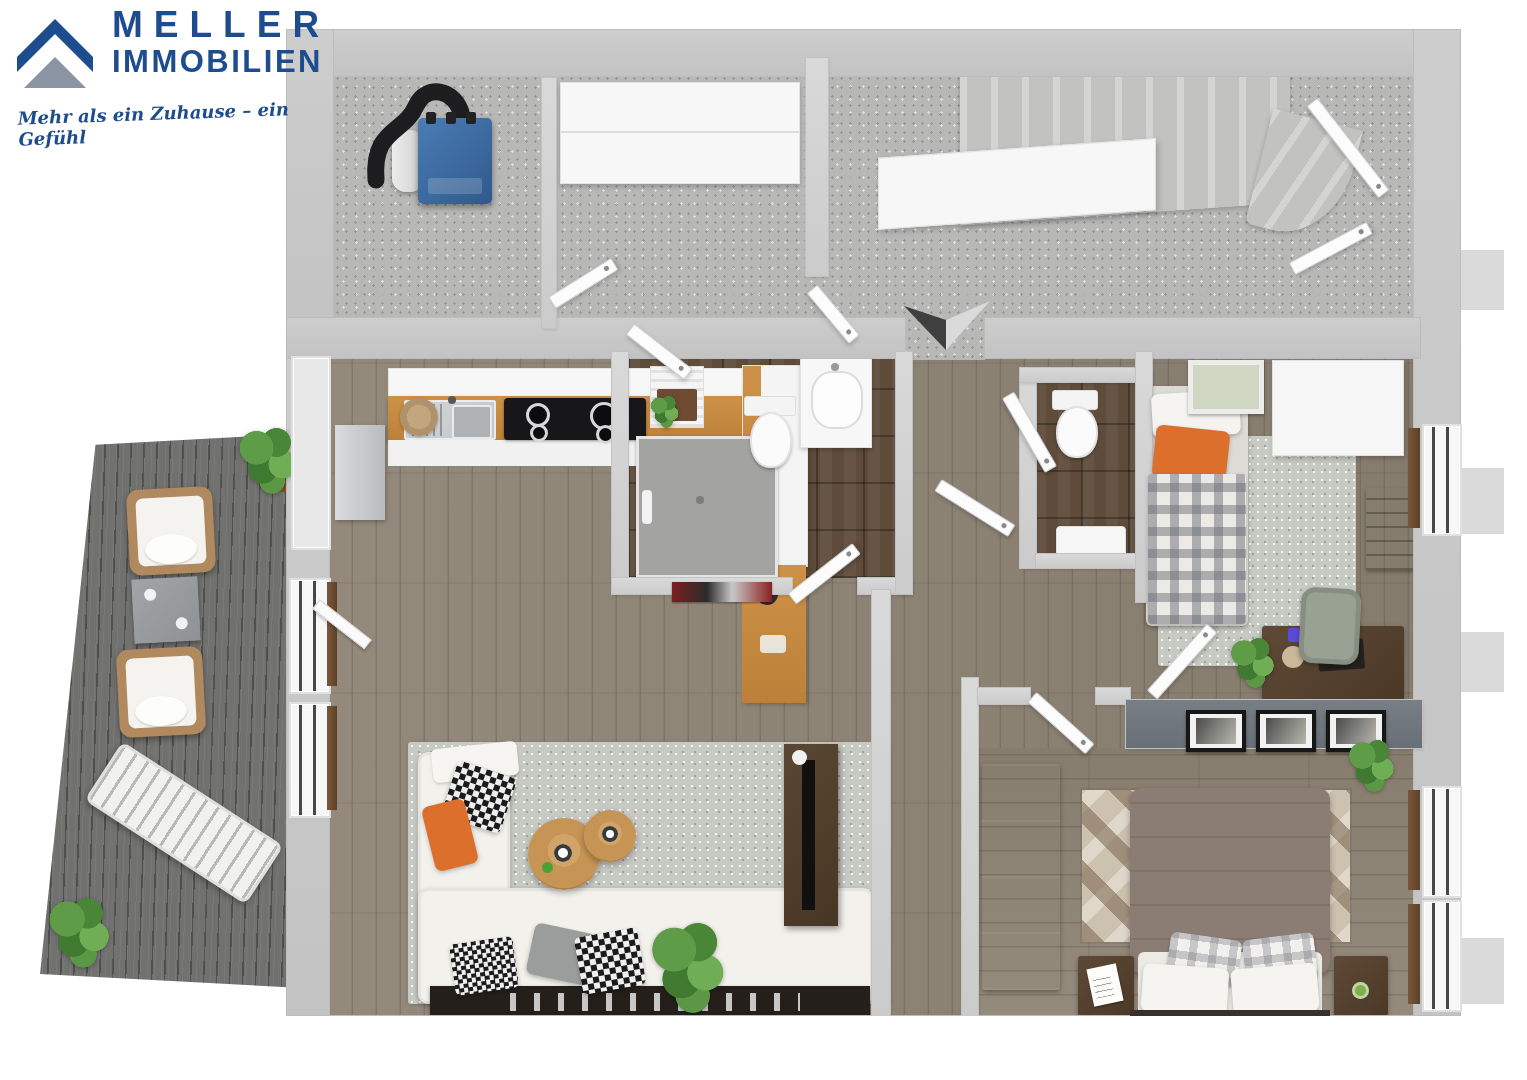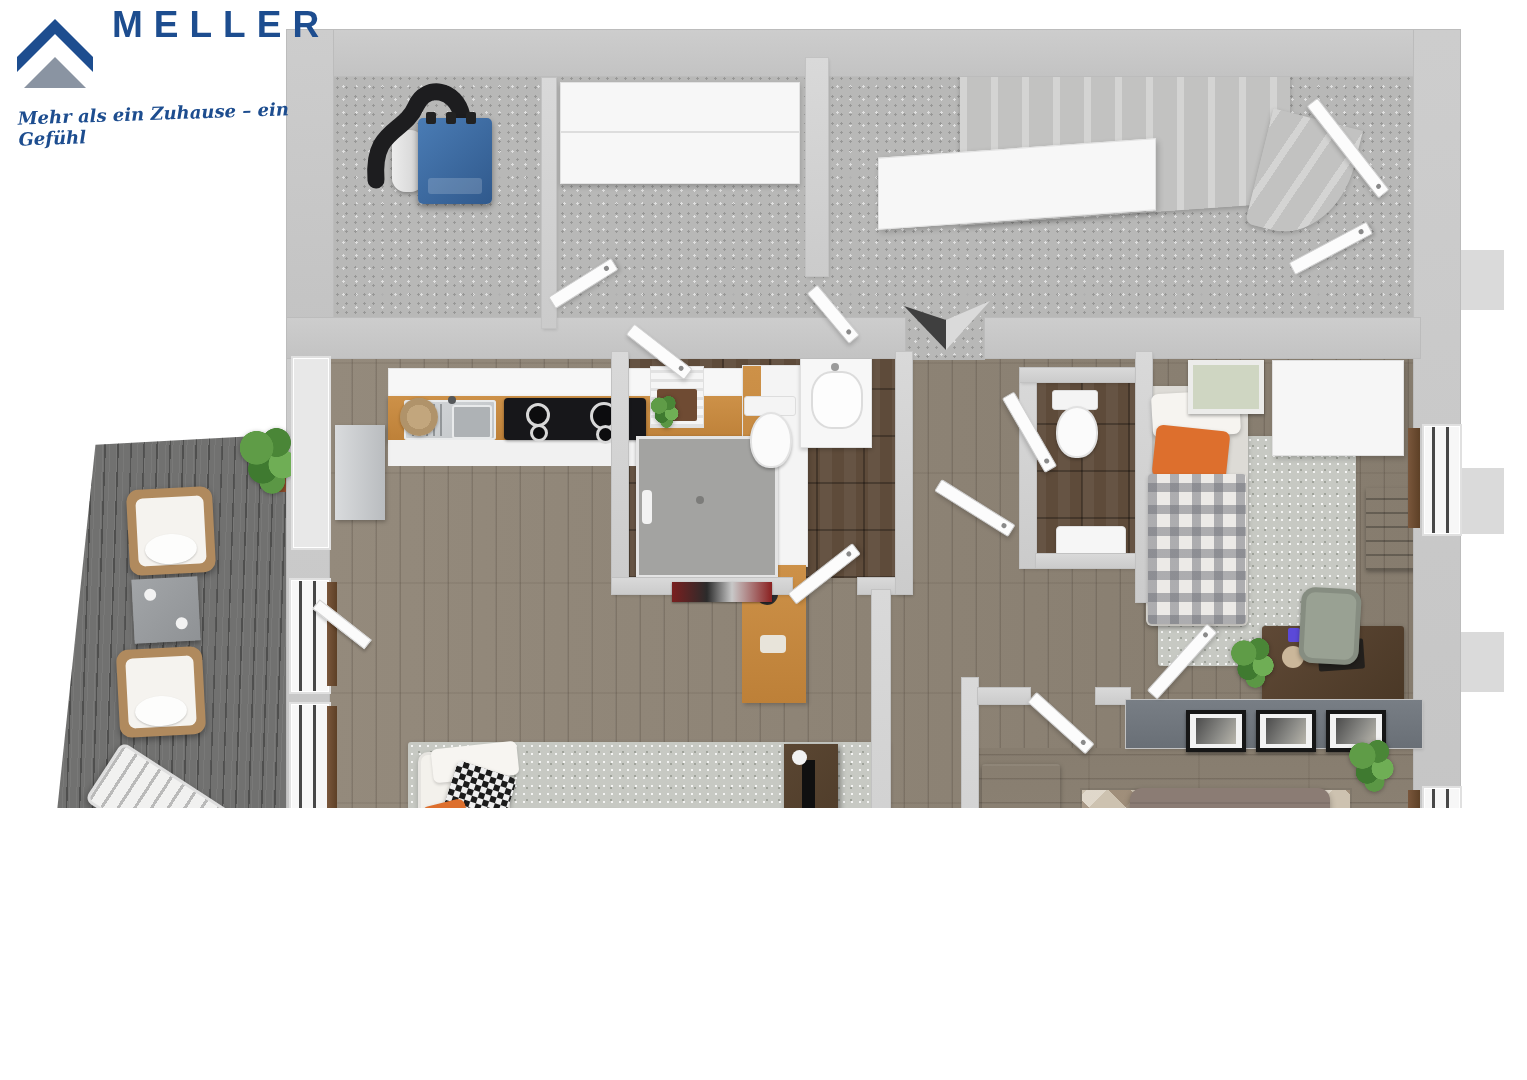--- a/index.html
+++ b/index.html
@@ -1,16 +1,16 @@
 <!DOCTYPE html>
 <html style="--logo-blue: #1d4d8f; --logo-gray: #8a94a2; --wall-outer: #c6c6c6; --wall-inner: #d7d7d7; --floor-screed: #b8b8b7; --wood-floor: #8f8577; --bath-tile: #5e4b3a; --terrace-deck: #717170; --counter-top: #c78f45; --rug-gray: #c7c9c3; --sofa-white: #f3f1ec; --table-tan: #c69455; --orange-accent: #dd6f2d; --duvet-taupe: #8b7c74; --dark-wood: #53402e; --divider-gray: #787e85; --plant-green: #4e8f3a; --boiler-blue: #3a6ea8; --chair-sage: #99a193;"><head>
 <meta charset="utf-8">
 <style>
   html,body{margin:0;padding:0;background:#ffffff;}
-  #canvas{position:relative;width:1527px;height:808px;background:#fff;overflow:hidden;
+  #canvas{position:relative;width:1527px;height:1016px;background:#fff;overflow:hidden;
           font-family:"Liberation Sans", sans-serif;}
   
   .abs{position:absolute;}
   .wall{position:absolute;background:linear-gradient(180deg,#d9d9d9,#cbcbcb);
         box-shadow:0 0 0 1px #c2c2c2,1px 2px 3px rgba(0,0,0,.12);z-index:5;}
   .wall.outer{background:linear-gradient(180deg,#cdcdcd,#c3c3c3);box-shadow:0 0 0 1px #bcbcbc;}
   .wall.divider{background:linear-gradient(180deg,var(--divider-gray),#696f76);z-index:5;}
   .reveal{position:absolute;background:#dadada;z-index:0;}
   .door{position:absolute;height:12px;background:#fcfcfc;border:1px solid #cfcfcf;border-radius:2px;
         transform-origin:0 50%;box-shadow:2px 2px 4px rgba(0,0,0,.18);z-index:6;}
@@ -100,20 +100,21 @@
 <div id="canvas">
 
   <div id="logo">
     <div class="row">
       <svg width="86" height="84" viewBox="0 0 86 84">
         <path d="M5 51 L43 13 L81 51 L81 66 L43 28 L5 66 Z" fill="#1d4d8f"></path>
         <path d="M12 82 L43 51 L74 82 Z" fill="#8a94a2"></path>
       </svg>
       <div class="words">
         <div class="l1">MELLER</div>
+        <div class="l2">IMMOBILIEN</div>
       </div>
     </div>
     <div class="tagline">Mehr als ein Zuhause – ein Gefühl</div>
   </div>
 
   <div class="reveal" style="left:241px;top:498px;width:46px;height:64px;"></div>
   <div class="reveal" style="left:243px;top:618px;width:44px;height:60px;"></div>
   <div class="reveal" style="left:239px;top:738px;width:46px;height:64px;"></div>
   <div class="reveal" style="left:1460px;top:250px;width:44px;height:60px;"></div>
   <div class="reveal" style="left:1460px;top:468px;width:44px;height:66px;"></div>

